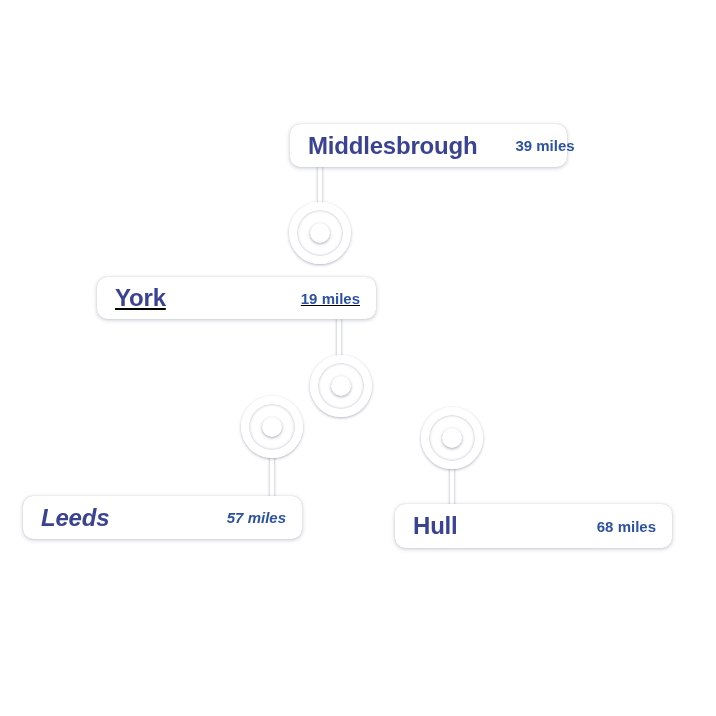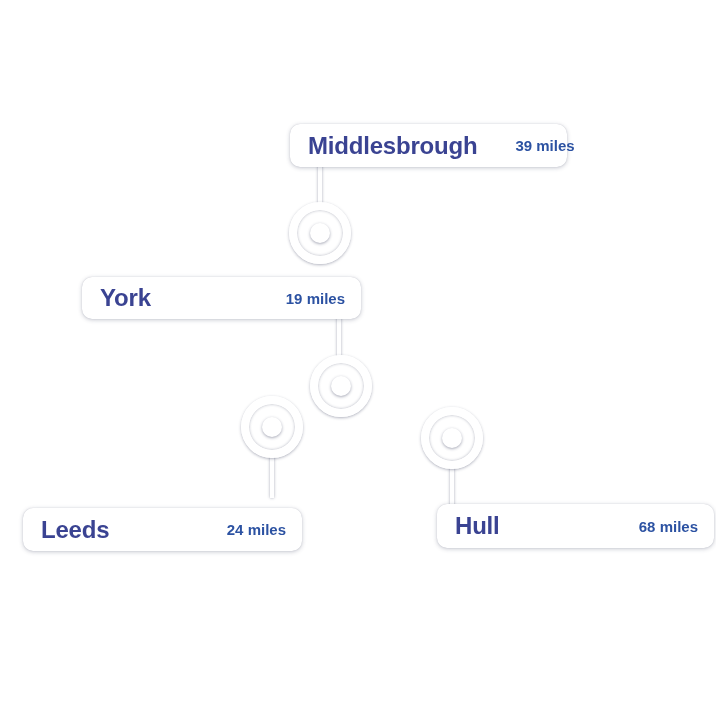--- a/index.html
+++ b/index.html
@@ -83,29 +83,29 @@
   }
 
   
   
   .g-middlesbrough .stem   { left: 318px; top: 164px; height: 42px; }
   .g-middlesbrough .marker { left: 289px; top: 202px; }
   .g-middlesbrough .pill   { left: 290px; top: 124px; width: 277px; height: 43px; gap: 26px; }
   
   .g-york .stem   { left: 337px; top: 316px; height: 42px; }
   .g-york .marker { left: 310px; top: 355px; }
-  .g-york .pill   { left: 82px;  top: 277px; width: 279px; height: 42px; }
+  .g-york .pill   { left: 97px;  top: 277px; width: 279px; height: 42px; text-decoration: underline; }
   
   .g-leeds .stem   { left: 270px; top: 455px; height: 43px; }
   .g-leeds .marker { left: 241px; top: 396px; }
-  .g-leeds .pill   { left: 23px;  top: 508px; width: 279px; height: 43px; }
+  .g-leeds .pill   { left: 23px;  top: 496px; width: 279px; height: 43px; font-style: italic; }
   
   .g-hull .stem   { left: 450px; top: 466px; height: 40px; }
   .g-hull .marker { left: 421px; top: 407px; }
-  .g-hull .pill   { left: 437px; top: 504px; width: 277px; height: 44px; }
+  .g-hull .pill   { left: 395px; top: 504px; width: 277px; height: 44px; }
 </style>
 </head>
 <body>
 
 <div class="canvas">
 
   <div class="group g-middlesbrough">
     <div class="stem"></div>
     <div class="marker">
       <div class="marker-ring"></div>
@@ -130,21 +130,21 @@
   </div>
 
   <div class="group g-leeds">
     <div class="stem"></div>
     <div class="marker">
       <div class="marker-ring"></div>
       <div class="marker-dot"></div>
     </div>
     <div class="pill">
       <span class="city-name">Leeds</span>
-      <span class="city-dist">24 miles</span>
+      <span class="city-dist">57 miles</span>
     </div>
   </div>
 
   <div class="group g-hull">
     <div class="stem"></div>
     <div class="marker">
       <div class="marker-ring"></div>
       <div class="marker-dot"></div>
     </div>
     <div class="pill">

